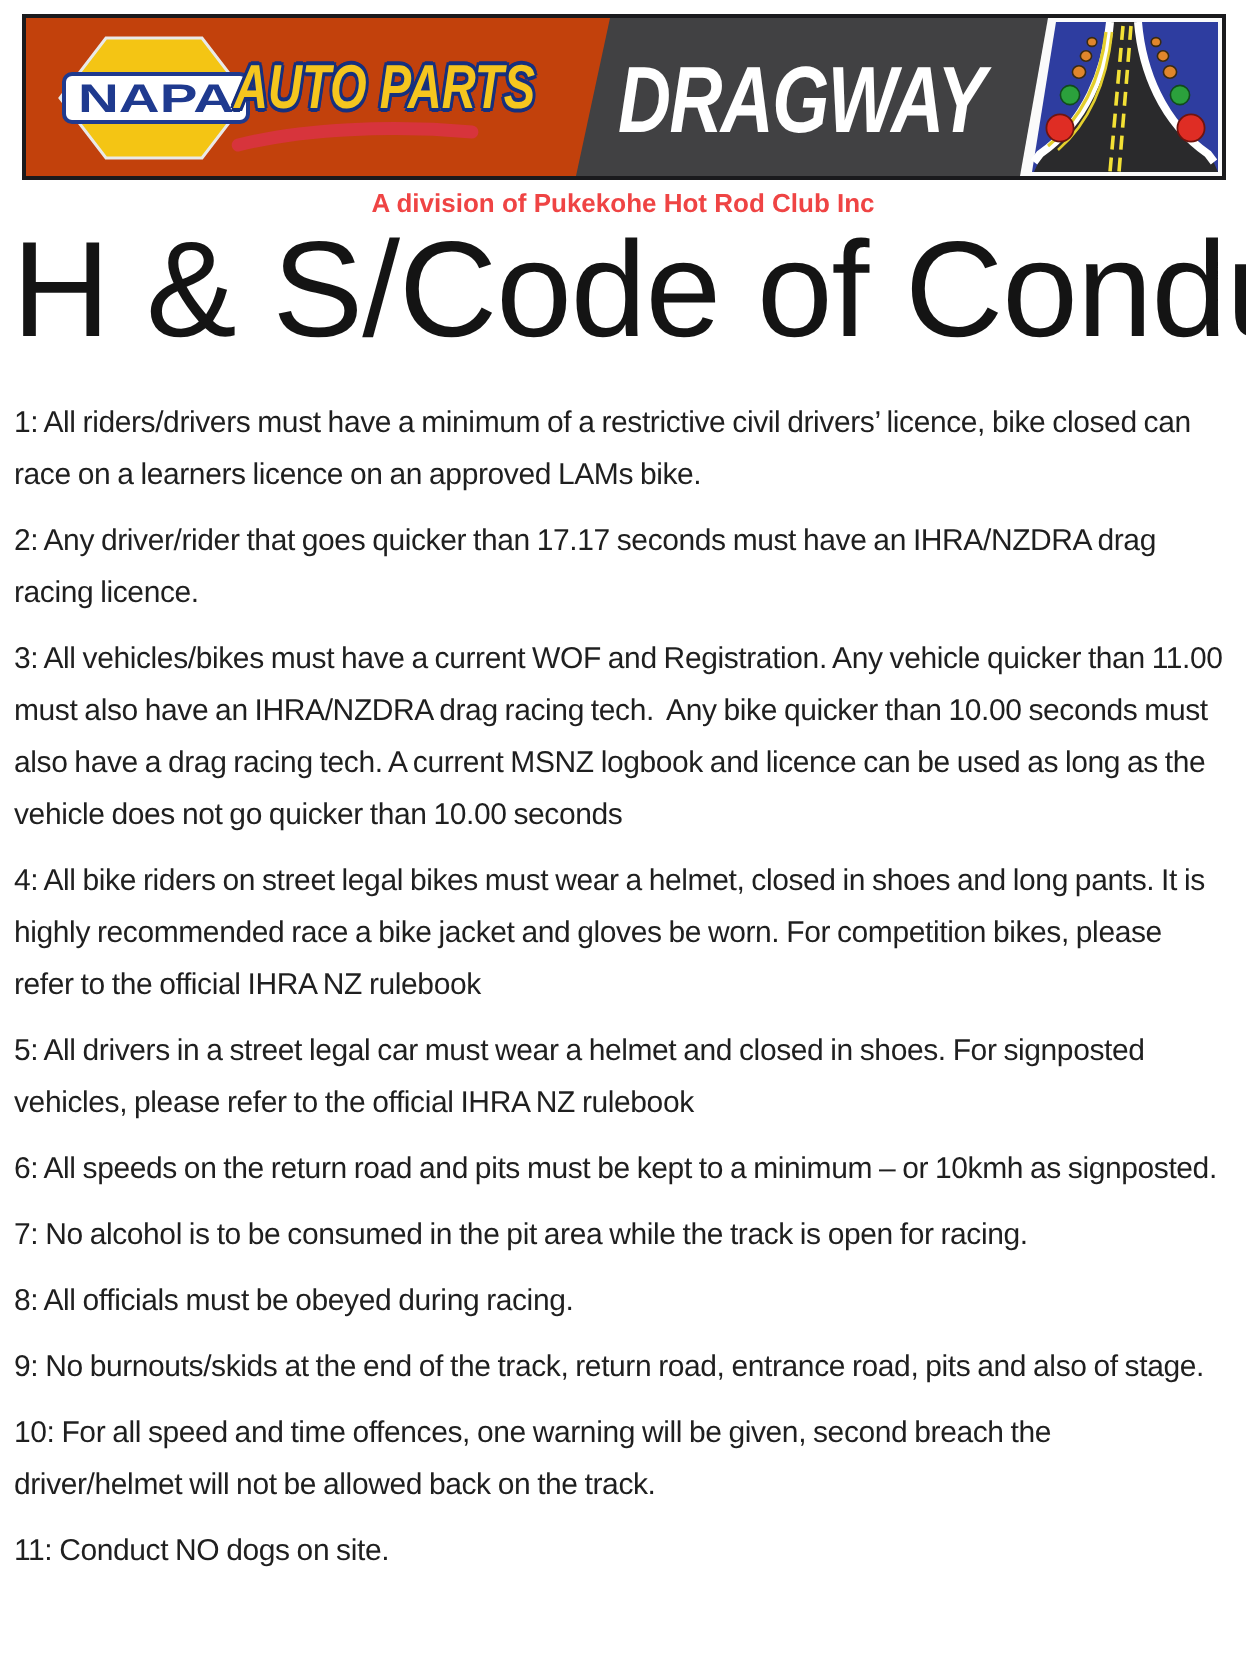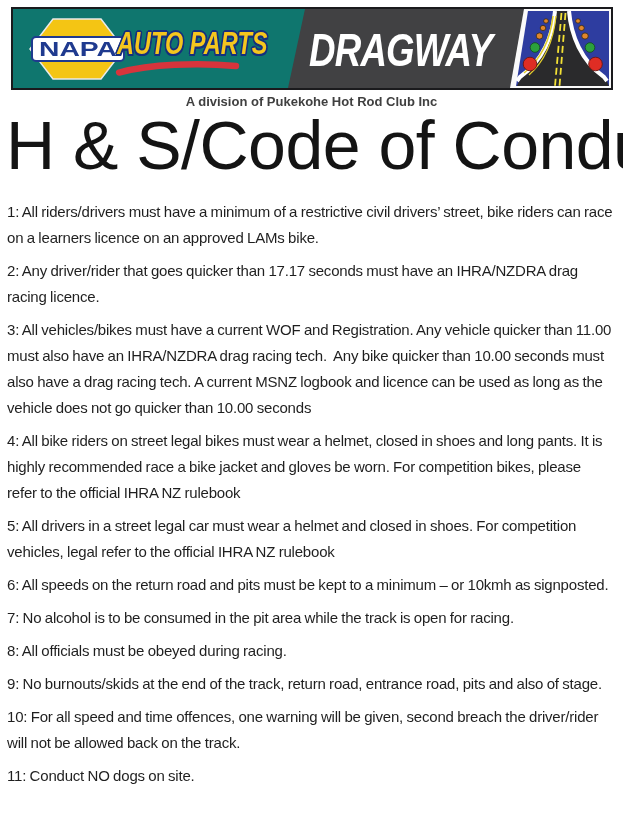--- a/index.html
+++ b/index.html
@@ -8,21 +8,21 @@
     font-family:"Liberation Sans",sans-serif;color:#1e1e1e;
   }
   
   .banner{
     position:relative;margin:7px 10px 0 11px;height:83px;
     background:#414143;border:2px solid #1a1a1d;box-sizing:border-box;
     overflow:hidden;
   }
   .banner-blue{
     position:absolute;left:0;top:0;bottom:0;width:292px;
-    background:#0f766e;
+    background:#c2410c;
     clip-path:polygon(0 0,100% 0,calc(100% - 17px) 100%,0 100%);
   }
   .napa-logo{position:absolute;left:16px;top:8px;}
   .autoparts{
     position:absolute;left:104px;top:17px;
     font-size:31px;font-style:italic;font-weight:bold;white-space:nowrap;
     color:#f5c61e;letter-spacing:0;
     transform:scaleX(0.76);transform-origin:left top;
     text-shadow:2px 0 #16307e,-2px 0 #16307e,0 2px #16307e,0 -2px #16307e,
       1.5px 1.5px #16307e,-1.5px 1.5px #16307e,1.5px -1.5px #16307e,-1.5px -1.5px #16307e;
@@ -30,21 +30,21 @@
   .swoosh{position:absolute;left:102px;top:51px;transform:rotate(-1.5deg);}
   .dragway{
     position:absolute;left:296px;top:13px;
     font-size:47px;font-style:italic;font-weight:bold;color:#ffffff;
     letter-spacing:-1px;white-space:nowrap;
     transform:scaleX(0.78);transform-origin:left top;
   }
   .dragstrip{position:absolute;right:0;top:0;}
   
   .subtitle{
-    text-align:center;font-weight:bold;font-size:13px;color:#404040;
+    text-align:center;font-weight:bold;font-size:13px;color:#ef4444;
     margin-top:4px;letter-spacing:0;
   }
   .page-title{
     font-size:68px;font-weight:400;color:#141414;line-height:1.0;
     letter-spacing:-0.5px;margin:2px 0 20px 0;padding-left:6px;white-space:nowrap;
   }
   .rules{padding:0 10px 0 7px;max-width:606px;box-sizing:content-box;}
   .rules p{
     margin:0 0 7px 0;font-size:15px;line-height:26px;color:#1f1f1f;
     letter-spacing:-0.2px;word-spacing:-0.5px;
@@ -93,24 +93,24 @@
     <circle cx="21" cy="55" r="6.8" fill="#df2d24" stroke="#6e140e" stroke-width="0.9"></circle>
     <circle cx="86.5" cy="55" r="6.8" fill="#df2d24" stroke="#6e140e" stroke-width="0.9"></circle>
   </svg>
 </div>
 
 <div class="subtitle">A division of Pukekohe Hot Rod Club Inc</div>
 
 <h1 class="page-title">H &amp; S/Code of Conduct</h1>
 
 <div class="rules">
-  <p>1: All riders/drivers must have a minimum of a restrictive civil drivers’ street, bike riders can race on a learners licence on an approved LAMs bike.</p>
+  <p>1: All riders/drivers must have a minimum of a restrictive civil drivers’ licence, bike closed can race on a learners licence on an approved LAMs bike.</p>
   <p>2: Any driver/rider that goes quicker than 17.17 seconds must have an IHRA/NZDRA drag racing licence.</p>
   <p>3: All vehicles/bikes must have a current WOF and Registration. Any vehicle quicker than 11.00 must also have an IHRA/NZDRA drag racing tech.&nbsp; Any bike quicker than 10.00 seconds must also have a drag racing tech. A current MSNZ logbook and licence can be used as long as the vehicle does not go quicker than 10.00 seconds</p>
   <p>4: All bike riders on street legal bikes must wear a helmet, closed in shoes and long pants. It is highly recommended race a bike jacket and gloves be worn. For competition bikes, please refer to the official IHRA NZ rulebook</p>
-  <p>5: All drivers in a street legal car must wear a helmet and closed in shoes. For competition vehicles, legal refer to the official IHRA NZ rulebook</p>
+  <p>5: All drivers in a street legal car must wear a helmet and closed in shoes. For signposted vehicles, please refer to the official IHRA NZ rulebook</p>
   <p>6: All speeds on the return road and pits must be kept to a minimum – or 10kmh as signposted.</p>
   <p>7: No alcohol is to be consumed in the pit area while the track is open for racing.</p>
   <p>8: All officials must be obeyed during racing.</p>
   <p>9: No burnouts/skids at the end of the track, return road, entrance road, pits and also of stage.</p>
-  <p>10: For all speed and time offences, one warning will be given, second breach the driver/rider will not be allowed back on the track.</p>
+  <p>10: For all speed and time offences, one warning will be given, second breach the driver/helmet will not be allowed back on the track.</p>
   <p>11: Conduct NO dogs on site.</p>
 </div>
 
 </body></html>

